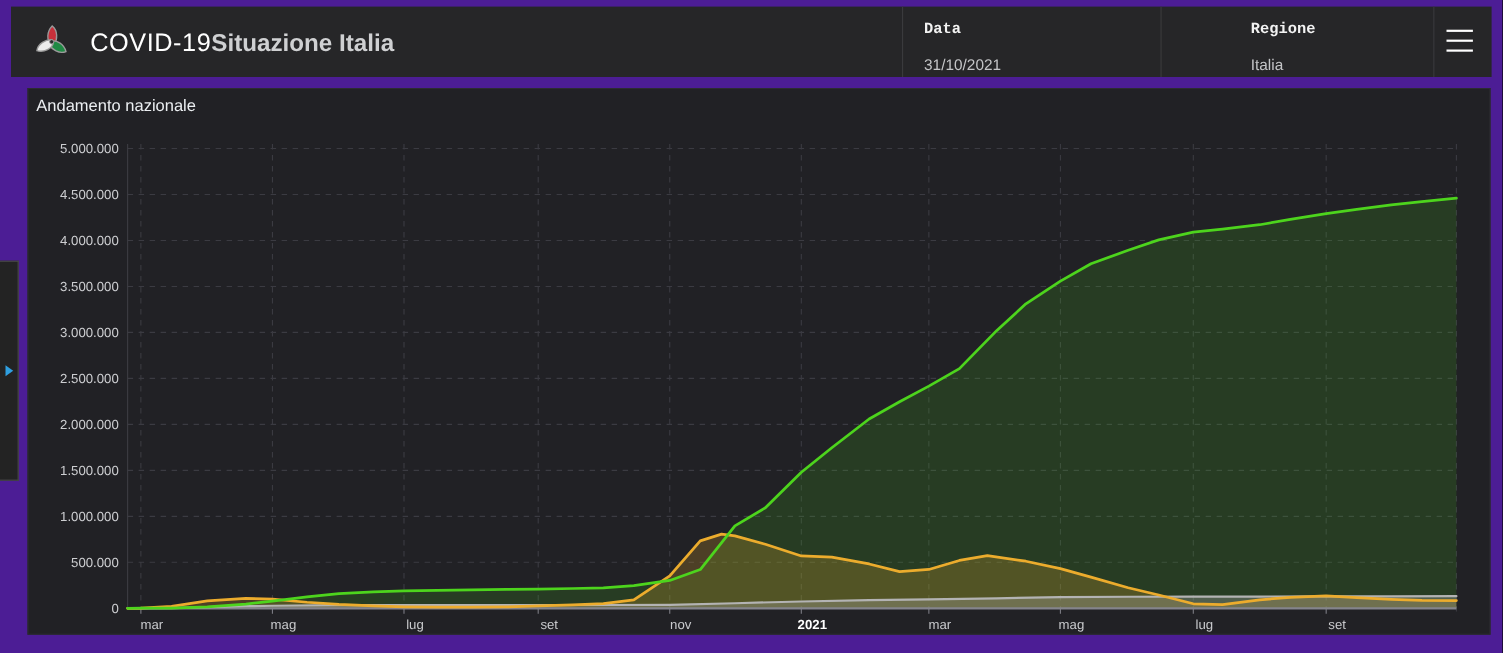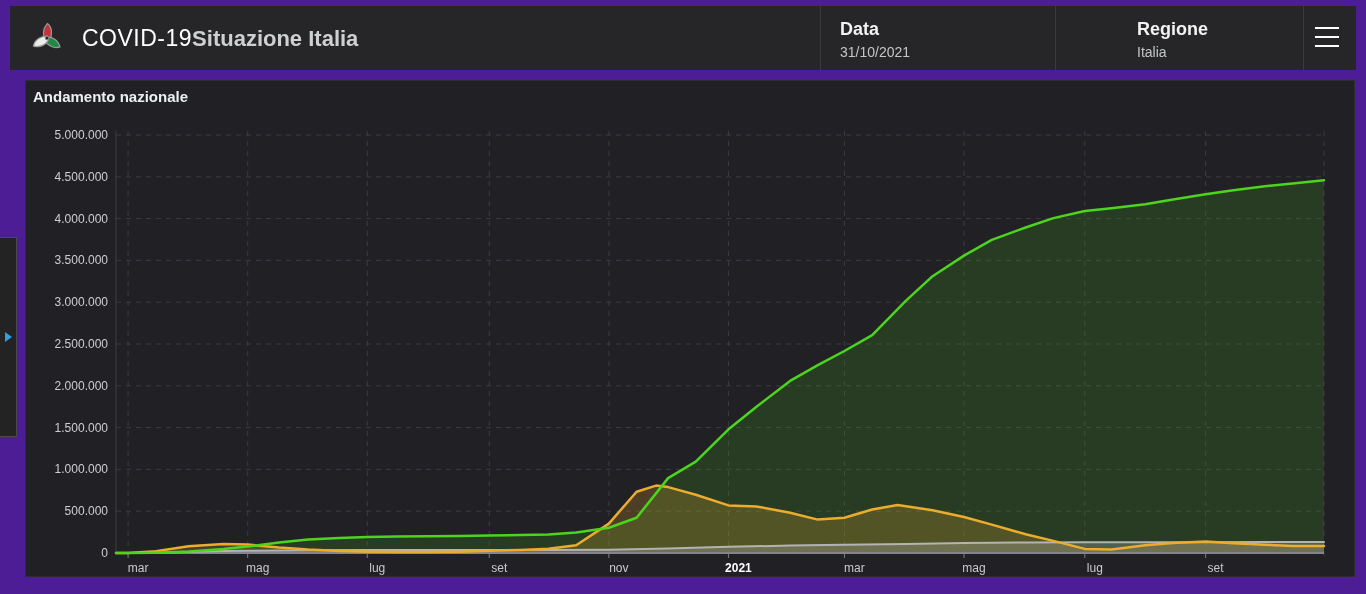--- a/index.html
+++ b/index.html
@@ -10,39 +10,39 @@
   
   .header { position:absolute; left:10px; top:6px; width:1346px; height:64px;
             background:#262628; }
   .brand { position:absolute; left:16px; top:11px; display:flex; align-items:center; }
   .brand svg { width:42px; height:42px; }
   .titles { margin-left:14px; display:flex; align-items:baseline; }
   .app-title { color:#ffffff; font-size:23px; font-weight:400; letter-spacing:.5px; }
   .app-subtitle { color:#cfd0d2; font-size:22px; font-weight:700; }
   .hdivider { position:absolute; top:0; width:1px; height:64px; background:#3a3a3d; }
   .hfield { position:absolute; top:13px; cursor:pointer; }
-  .hfield .hlabel { color:#f2f2f2; font-size:18px; font-weight:700; }
-  .hfield .hvalue { color:#c4c5c7; font-size:14px; margin-top:4px; }
+  .hfield .hlabel { color:#f2f2f2; font-size:14px; font-weight:700;font-family:Liberation Mono, monospace; }
+  .hfield .hvalue { color:#c4c5c7; font-size:14px; margin-top:16px; }
   .menu-btn { position:absolute; right:14px; top:18px; width:30px; height:26px;
               display:flex; flex-direction:column; justify-content:space-between;
               padding:3px; cursor:pointer; }
   .menu-btn span { display:block; width:24px; height:2px; background:#ffffff; }
 
   
   .drawer { position:absolute; left:0; top:237px; width:17px; height:200px;
             background:#232323; border:1px solid #4a4a4a; border-left:none;
             cursor:pointer; display:flex; align-items:center; justify-content:center; }
   .drawer .tri { width:0; height:0; border-left:7px solid #2f9fe0;
                  border-top:5px solid transparent; border-bottom:5px solid transparent; }
 
   
   .panel { position:absolute; left:25px; top:80px; width:1330px; height:497px;
            background:#212125; border:1px solid #2c2c31; }
   .panel-title { position:absolute; left:7px; top:7px; color:#eceff2;
-                 font-size:15px; font-weight:700; }
+                 font-size:15px; font-weight:400; }
   #chart-svg { position:absolute; left:0; top:0; width:1328px; height:495px; }
 
   .grid      { stroke:#3b3b42; stroke-width:1; }
   .tickmark  { stroke:#7c7c84; stroke-width:1; }
   .axisline  { stroke:#3c3c43; stroke-width:1; }
   .baseline  { stroke:#84848c; stroke-width:2; }
   .ylab { fill:#cdced1; font-size:12px; text-anchor:end;
           font-family:"Liberation Sans", sans-serif; }
   .xlab { fill:#c9cacd; font-size:12px; text-anchor:middle;
           font-family:"Liberation Sans", sans-serif; }

